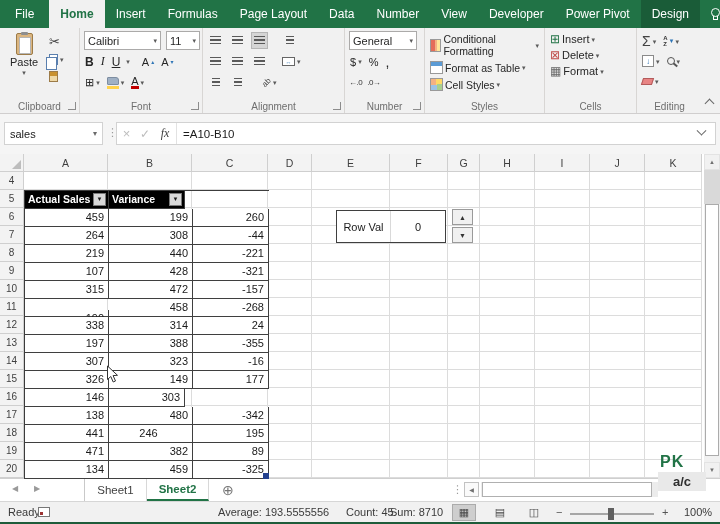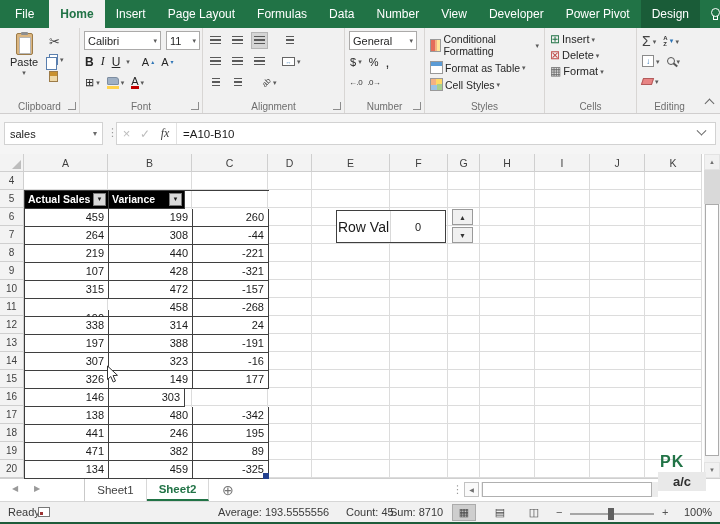--- a/index.html
+++ b/index.html
@@ -87,21 +87,21 @@
   .gc{background:#fff;border-right:1px solid #dcdcdc;border-bottom:1px solid #dcdcdc;}
   
   .toverlay{position:absolute;left:24px;top:190px;width:245px;height:289px;border-left:1px solid #3c3c3c;border-top:1px solid #3c3c3c;z-index:5;}
   .trow{display:flex;height:18px;}
   .th{position:relative;background:#000;color:#fff;font-weight:700;font-size:10.5px;line-height:17px;padding-left:3px;border-right:1px solid #3c3c3c;border-bottom:1px solid #3c3c3c;white-space:nowrap;overflow:hidden;}
   .fbtn{position:absolute;right:2px;top:2px;width:13px;height:13px;background:#d9d9d9;border:1px solid #7a7a7a;color:#1a1a1a;font-size:6px;display:flex;align-items:center;justify-content:center;}
   .td{background:#fff;color:#1a1a1a;font-size:11px;line-height:16px;text-align:right;padding-right:4px;border-right:1px solid #3f3f3f;border-bottom:1px solid #3f3f3f;}
   .fillhandle{position:absolute;left:263px;top:473px;width:6px;height:6px;background:#24418e;z-index:8;}
   
   .rowvalbox{position:absolute;left:336px;top:210px;width:110px;height:33px;background:#fff;border:1.5px solid #3f3f3f;display:flex;z-index:6;}
-  .rv-label{width:54px;display:flex;align-items:center;justify-content:center;font-size:14px;color:#1a1a1a;border-right:1px solid #d9d9d9;}
+  .rv-label{width:54px;display:flex;align-items:center;justify-content:center;font-size:11px;color:#1a1a1a;border-right:1px solid #d9d9d9;}
   .rv-value{flex:1;display:flex;align-items:center;justify-content:center;font-size:11px;color:#1a1a1a;}
   .spinner{position:absolute;left:452px;top:209px;width:21px;z-index:6;}
   .spinbtn{width:21px;height:16px;background:#f0f0f0;border:1px solid #9a9a9a;display:flex;align-items:center;justify-content:center;font-size:7px;color:#333;margin-bottom:2px;}
   
   .vscroll{position:absolute;left:704px;top:154px;width:16px;height:324px;background:#f1f1f1;}
   .vs-up,.vs-down{position:absolute;left:0;width:16px;height:16px;display:flex;align-items:center;justify-content:center;font-size:6px;color:#707070;background:#f1f1f1;border:1px solid #e3e3e3;}
   .vs-up{top:0;} .vs-down{top:308px;}
   .vs-darkseg{position:absolute;left:0;top:16px;width:16px;height:34px;background:#d9d9d9;}
   .vs-thumb{position:absolute;left:1px;top:50px;width:14px;height:252px;background:#fff;border:1px solid #ababab;}
   
@@ -148,24 +148,24 @@
       <div class="rtab file">
         <span>File</span>
       </div>
       <div class="rtab active">
         <span>Home</span>
       </div>
       <div class="rtab">
         <span>Insert</span>
       </div>
       <div class="rtab">
+        <span>Formulas</span>
+      </div>
+      <div class="rtab">
         <span>Page Layout</span>
-      </div>
-      <div class="rtab">
-        <span>Formulas</span>
       </div>
       <div class="rtab">
         <span>Data</span>
       </div>
       <div class="rtab">
         <span>Number</span>
       </div>
       <div class="rtab">
         <span>View</span>
       </div>
@@ -724,21 +724,21 @@
         <div class="td" style="width: 76px;">-268</div>
       </div>
       <div class="trow">
         <div class="td" style="width: 84px;">338</div>
         <div class="td" style="width: 84px;">314</div>
         <div class="td" style="width: 76px;">24</div>
       </div>
       <div class="trow">
         <div class="td" style="width: 84px;">197</div>
         <div class="td" style="width: 84px;">388</div>
-        <div class="td" style="width: 76px;">-191</div>
+        <div class="td" style="width: 76px;">-355</div>
       </div>
       <div class="trow">
         <div class="td" style="width: 84px;">307</div>
         <div class="td" style="width: 84px;">323</div>
         <div class="td" style="width: 76px;">-16</div>
       </div>
       <div class="trow">
         <div class="td" style="width: 84px;">326</div>
         <div class="td" style="width: 84px;">149</div>
         <div class="td" style="width: 76px;">177</div>
@@ -747,21 +747,21 @@
         <div class="td" style="width: 84px;">146</div>
         <div class="td" style="width: 76px;">303</div>
       </div>
       <div class="trow">
         <div class="td" style="width: 84px;">138</div>
         <div class="td" style="width: 84px;">480</div>
         <div class="td" style="width: 76px;">-342</div>
       </div>
       <div class="trow">
         <div class="td" style="width: 84px;">441</div>
-        <div class="td" style="width: 84px;">246</div>
+        <div class="td" style="width: 84px; text-align: center;">246</div>
         <div class="td" style="width: 76px;">195</div>
       </div>
       <div class="trow">
         <div class="td" style="width: 84px;">471</div>
         <div class="td" style="width: 84px;">382</div>
         <div class="td" style="width: 76px;">89</div>
       </div>
       <div class="trow">
         <div class="td" style="width: 84px;">134</div>
         <div class="td" style="width: 84px;">459</div>

